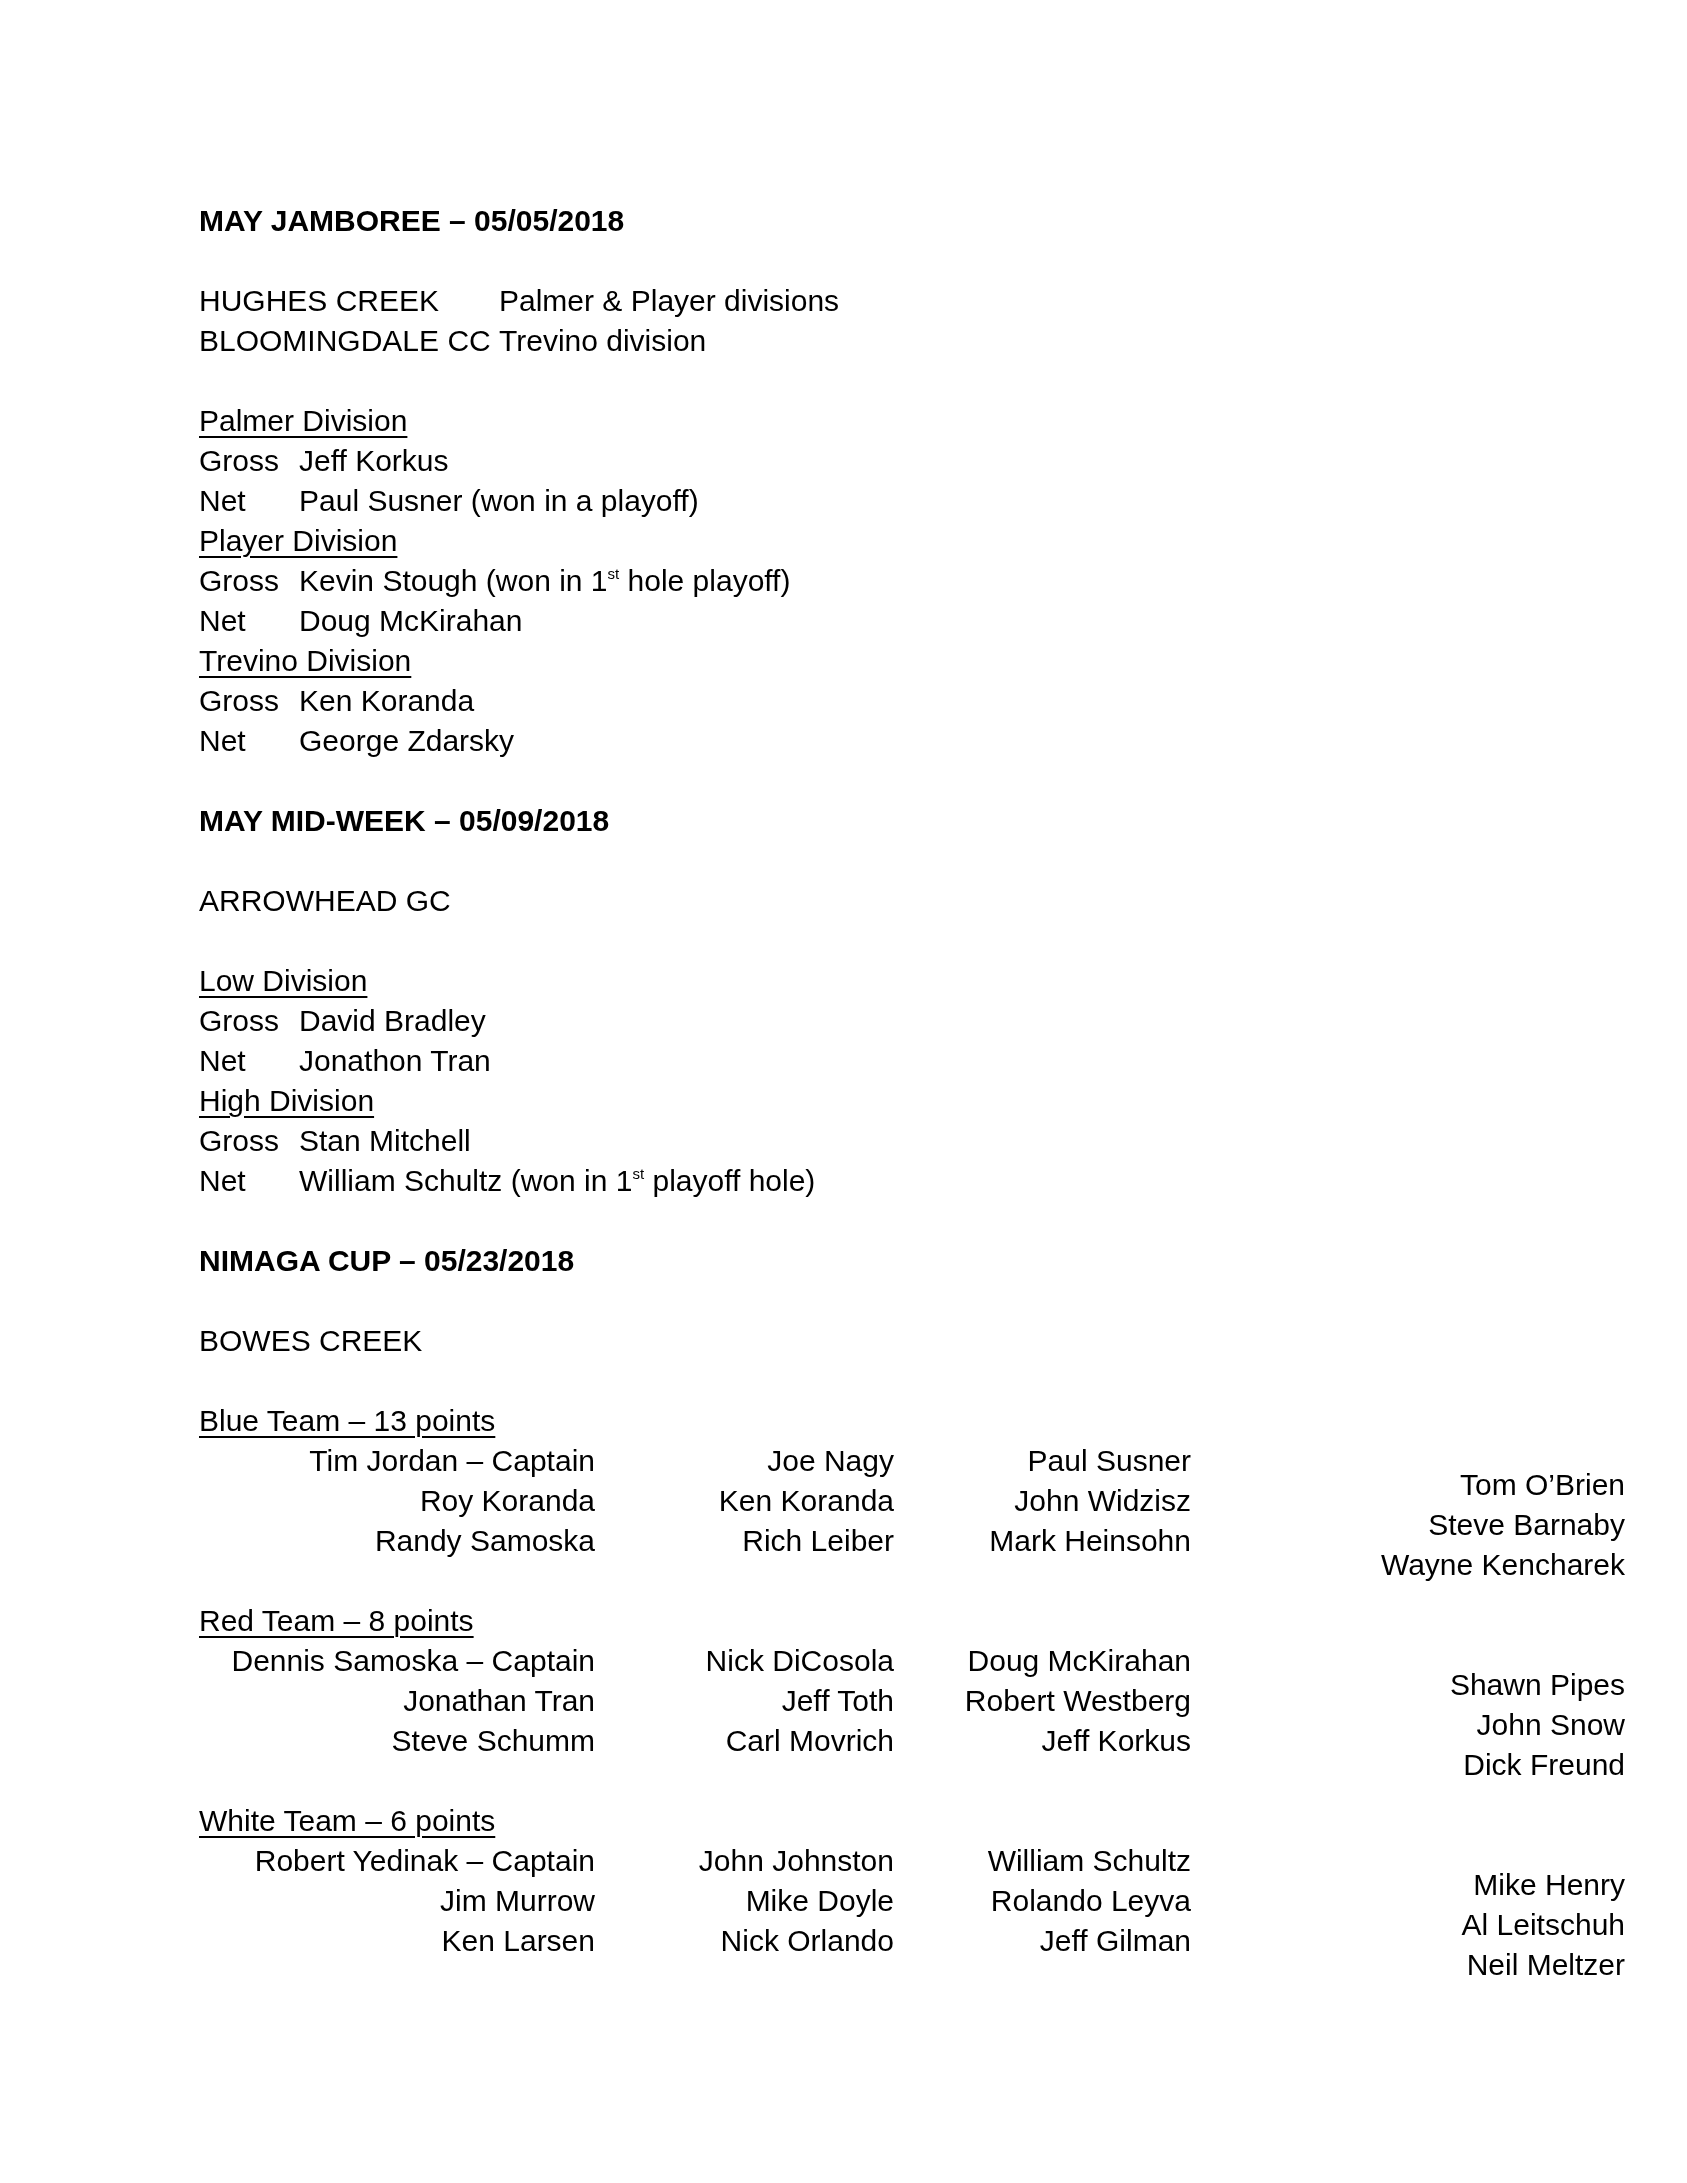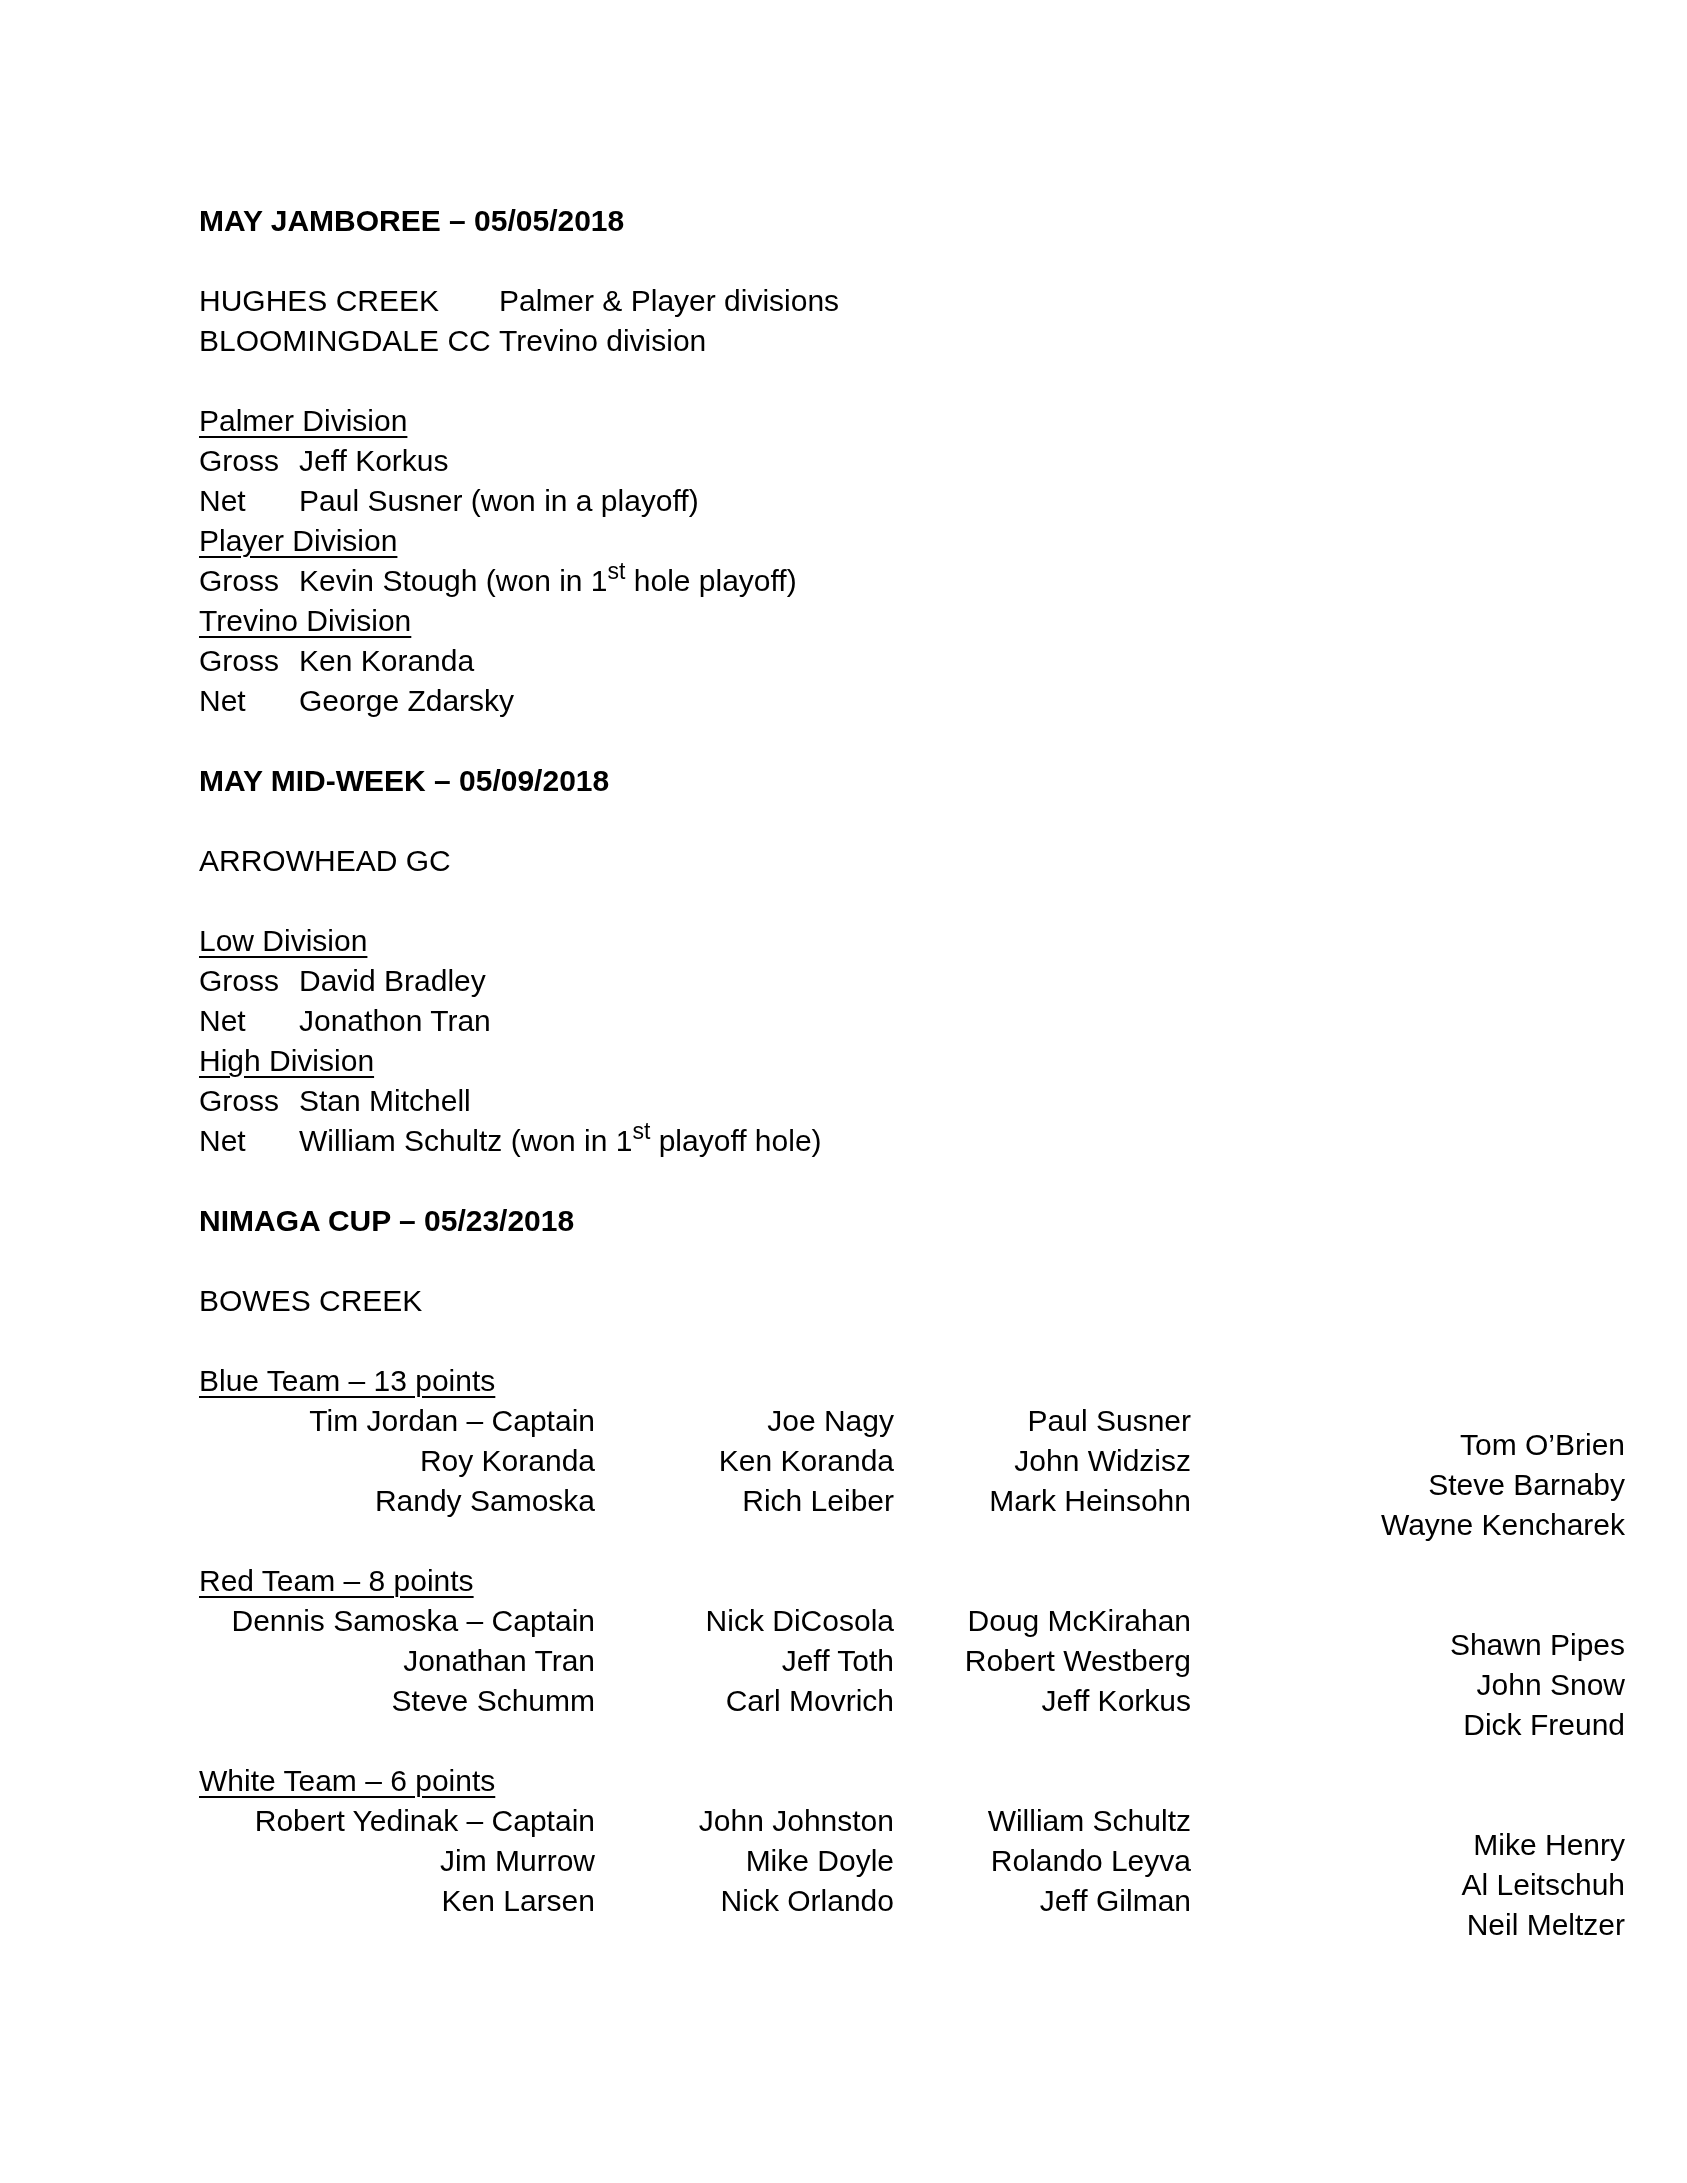--- a/index.html
+++ b/index.html
@@ -34,21 +34,21 @@
     text-underline-offset: 5px;
   }
   .course-name { display: inline-block; width: 300px; }
   .rlabel { display: inline-block; width: 100px; }
   .team-row { display: flex; text-align: right; }
   .c1 { width: 396px; }
   .c2 { width: 299px; }
   .c3 { width: 297px; }
   .c4 { flex: 1; margin-top: 24px; }
   .sup {
-    font-size: 23px;
+    font-size: 15px;
     position: relative;
     top: -11.8px;
   }
 </style>
 </head>
 <body>
 
 <div class="page">
   <div class="content">
 
@@ -67,20 +67,23 @@
     <div class="line">
       <span class="rlabel">Gross</span><span>Jeff Korkus</span>
     </div>
     <div class="line">
       <span class="rlabel">Net</span><span>Paul Susner (won in a playoff)</span>
     </div>
 
     <div class="line"><span class="uline">Player Division</span></div>
     <div class="line">
       <span class="rlabel">Gross</span><span><span>Kevin Stough (won in 1</span><span class="sup">st</span><span> hole playoff)</span></span>
+    </div>
+    <div class="line">
+      <span class="rlabel">Net</span><span>Doug McKirahan</span>
     </div>
 
     <div class="line"><span class="uline">Trevino Division</span></div>
     <div class="line">
       <span class="rlabel">Gross</span><span>Ken Koranda</span>
     </div>
     <div class="line">
       <span class="rlabel">Net</span><span>George Zdarsky</span>
     </div>
     <div class="blank"></div>

